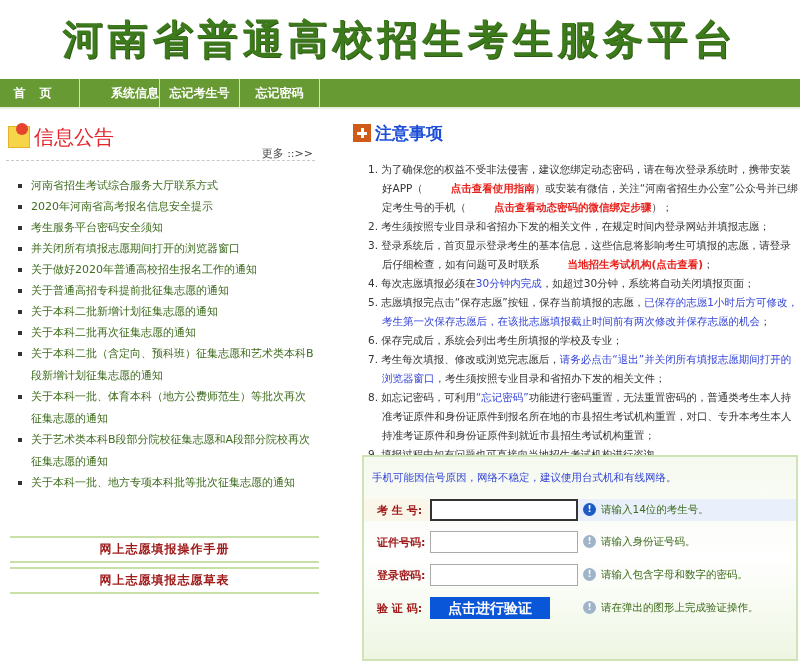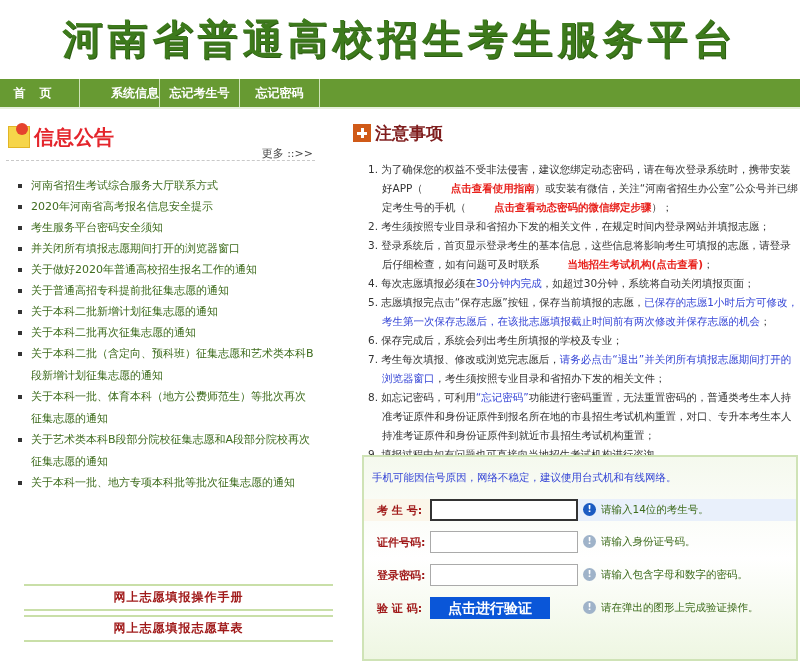--- a/index.html
+++ b/index.html
@@ -15,36 +15,36 @@
   .nav-item.i1 { width: 80px; text-align: right; }
   .nav-item.i2 { width: 80px; }
   .nav-item.i3 { width: 80px; }
   .nav-under { position: absolute; top: 107px; left: 0; width: 800px; height: 2px; background: #e6f0dc; }
 
   
   .left { position: absolute; left: 6px; top: 120px; width: 309px; }
   .sec-head { position: relative; height: 40px; }
   .notice-icon { position: absolute; left: 2px; top: 6px; width: 22px; height: 22px; background: #f6d54a; border: 1px solid #e2b526; }
   .notice-icon::after { content: ""; position: absolute; left: 7px; top: -4px; width: 12px; height: 12px; border-radius: 50%; background: #e5432e; }
-  .notice-title { position: absolute; left: 28px; top: 4px; font-size: 20px; font-weight: bold; color: #e4252c; }
+  .notice-title { position: absolute; left: 28px; top: 4px; font-size: 20px; font-weight: normal; color: #e4252c; }
   .more-link { position: absolute; right: 2px; top: 26px; font-size: 11px; color: #444; cursor: pointer; }
   .dash { border-top: 1px dashed #c9c9c9; margin-top: 0; }
   .news { list-style: none; margin-top: 14px; padding-left: 12px; }
   .news li { position: relative; padding-left: 13px; line-height: 22px; margin-bottom: 0; font-size: 11px; color: #3d6b1c; cursor: pointer; }
   .news li::before { content: ""; position: absolute; left: 0; top: 9px; width: 4px; height: 4px; background: #333; }
   .news li + li { margin-top: -1px; }
 
-  .manual-btn { position: absolute; left: 24px; width: 309px; height: 27px; border-top: 2px solid #c9dfa8; border-bottom: 2px solid #c9dfa8; text-align: center; line-height: 23px; color: #a01a1a; font-weight: bold; font-size: 12px; letter-spacing: 1px; cursor: pointer; margin-top: 48px; }
+  .manual-btn { position: absolute; left: 10px; width: 309px; height: 27px; border-top: 2px solid #c9dfa8; border-bottom: 2px solid #c9dfa8; text-align: center; line-height: 23px; color: #a01a1a; font-weight: bold; font-size: 12px; letter-spacing: 1px; cursor: pointer; }
 
   
   .right { position: absolute; left: 353px; top: 120px; width: 447px; }
   .att-icon { position: absolute; left: 0; top: 4px; width: 18px; height: 18px; background: #d05a18; }
   .att-icon::before { content: ""; position: absolute; left: 4px; top: 7.5px; width: 10px; height: 3px; background: #fff; }
   .att-icon::after { content: ""; position: absolute; left: 7.5px; top: 4px; width: 3px; height: 10px; background: #fff; }
-  .att-title { position: absolute; left: 22px; top: 2px; font-size: 17px; font-weight: bold; color: #7f1d1d; }
+  .att-title { position: absolute; left: 22px; top: 2px; font-size: 17px; font-weight: bold; color: #1d4ed8; }
   .rules { position: absolute; left: 15px; top: 40px; width: 432px; list-style: none; font-size: 10.5px; color: #333; }
   .rules li { line-height: 19px; padding-left: 14px; text-indent: -14px; }
   .red { color: #e8201b; font-weight: bold; margin-left: 28px; }
   .blue { color: #3545d6; }
 
   .login { position: absolute; left: 362px; top: 455px; width: 436px; height: 206px; border: 2px solid #cfe3b6; background: linear-gradient(#f5f9ee, #ffffff 50%, #eef6e2); }
   .login-tip { position: absolute; left: 8px; top: 14px; font-size: 10.5px; color: #3545d6; }
   .row { position: absolute; left: 0; width: 432px; height: 22px; }
   .row.hl { background: linear-gradient(90deg, #fbf6ea 0 205px, #e9f0fb 205px); }
   .label { position: absolute; left: 13px; top: 4px; font-size: 11px; font-weight: bold; color: #a01a1a; }

